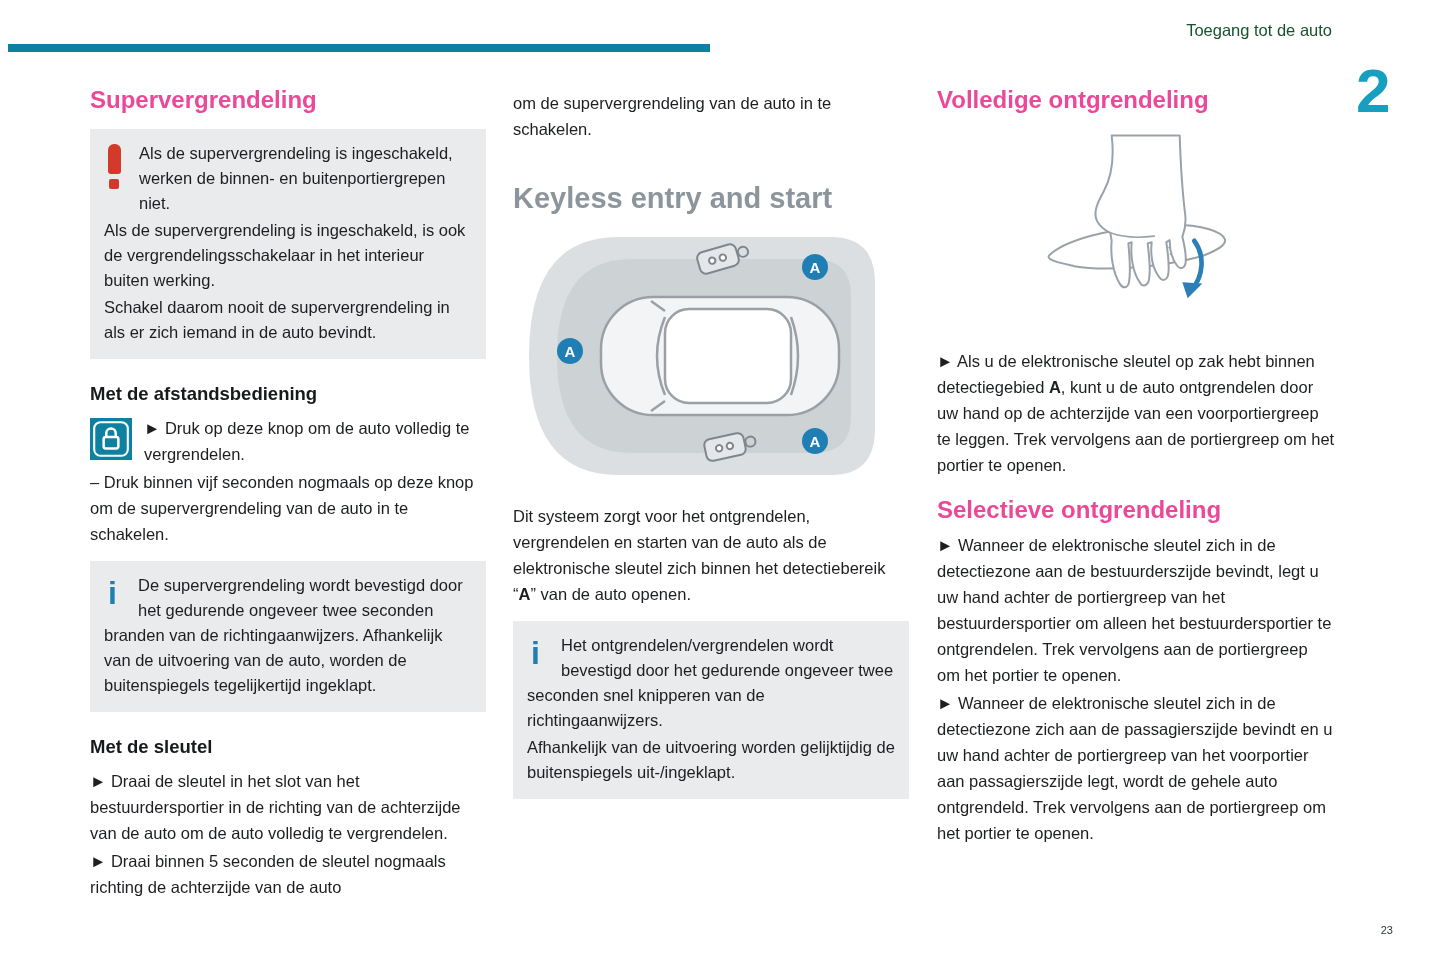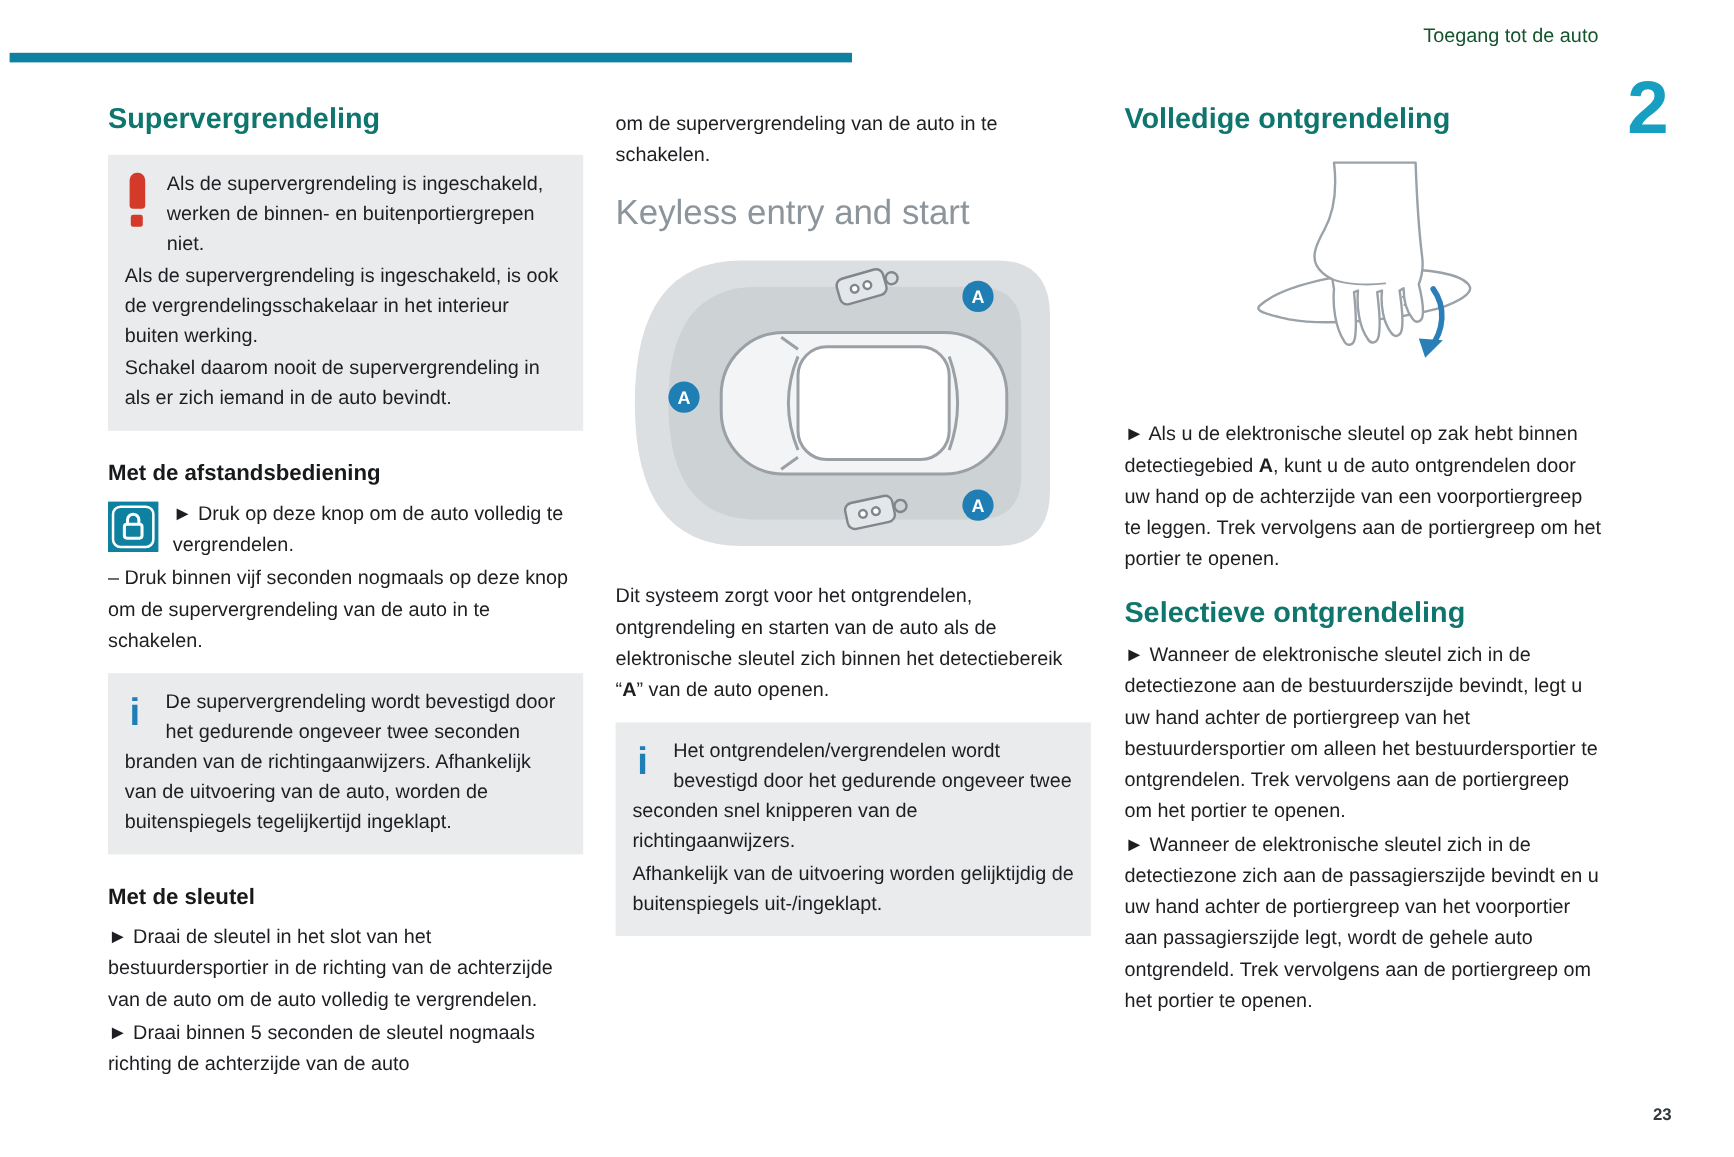--- a/index.html
+++ b/index.html
@@ -21,39 +21,39 @@
     position: absolute; top: 21px; right: 113px;
     font-size: 16.5px; color: #14532d;
   }
   .chapter-num {
     position: absolute; left: 1356px; top: 60px;
     font-size: 62px; font-weight: 700; line-height: 1;
     color: var(--accent-bright, #169fc0);
   }
   .page-num {
     position: absolute; right: 52px; bottom: 28px;
-    font-size: 14px; font-weight: 700; color: #33383c;
+    font-size: 11px; font-weight: 400; color: #33383c;
   }
   
   .col { position: absolute; top: 86px; width: 396px; }
   .col-1 { left: 90px; }
   .col-2 { left: 513px; top: 90px; }
   .col-3 { left: 937px; width: 398px; }
 
   h1.sect {
-    font-size: 24px; font-weight: 700; color: #0f766e;
+    font-size: 24px; font-weight: 700; color: #ec4899;
     margin: 0 0 15px;
   }
   h2.sub {
     font-size: 18.5px; font-weight: 700; color: #17191b;
     margin: 24px 0 10px;
   }
   .keyless-head {
-    font-size: 29px; font-weight: 400;
-    color: #8c949c; margin: 20px 0 16px;
+    font-size: 29px; font-weight: 700;
+    color: #8c949c; margin: 40px 0 16px;
   }
   p.body {
     font-size: 16.5px; line-height: 26px; margin: 0 0 2px;
   }
   .boxed {
     background: var(--box-bg, #e9ebec);
     padding: 12px 14px; margin: 0 0 8px;
   }
   .boxed p.body { line-height: 25px; }
 
@@ -157,21 +157,21 @@
     <g font-family="Liberation Sans, sans-serif" font-size="15" font-weight="bold" text-anchor="middle">
       <circle cx="302" cy="36" r="13" fill="#1f7eb4"></circle>
       <text x="302" y="41.5" fill="#ffffff">A</text>
       <circle cx="57" cy="120" r="13" fill="#1f7eb4"></circle>
       <text x="57" y="125.5" fill="#ffffff">A</text>
       <circle cx="302" cy="210" r="13" fill="#1f7eb4"></circle>
       <text x="302" y="215.5" fill="#ffffff">A</text>
     </g>
   </svg>
 
-  <p class="body" style="margin-bottom:14px"><span>Dit systeem zorgt voor het ontgrendelen, ontgrendeling en starten van de auto als de elektronische sleutel zich binnen het detectiebereik “</span><b>A</b><span>” van de auto openen.</span></p>
+  <p class="body" style="margin-bottom:14px"><span>Dit systeem zorgt voor het ontgrendelen, vergrendelen en starten van de auto als de elektronische sleutel zich binnen het detectiebereik “</span><b>A</b><span>” van de auto openen.</span></p>
 
   <div class="boxed">
     <div class="info-i">i</div>
     <p class="body">Het ontgrendelen/vergrendelen wordt bevestigd door het gedurende ongeveer twee seconden snel knipperen van de richtingaanwijzers.</p>
     <p class="body">Afhankelijk van de uitvoering worden gelijktijdig de buitenspiegels uit-/ingeklapt.</p>
   </div>
 </div>
 
 <div class="col col-3">
   <h1 class="sect">Volledige ontgrendeling</h1>

